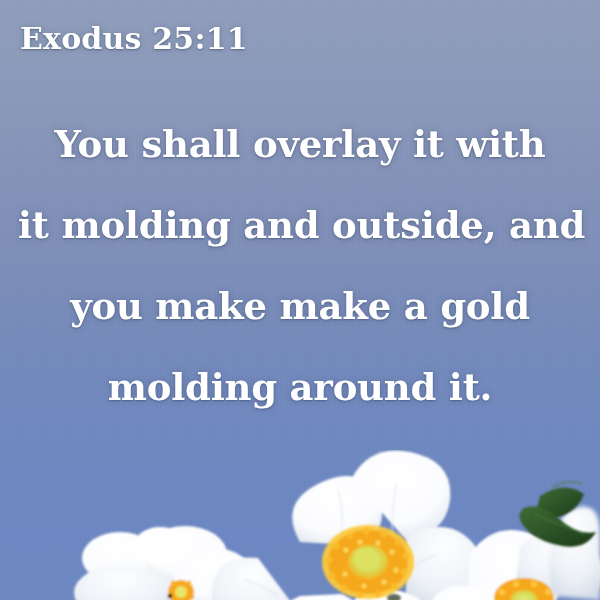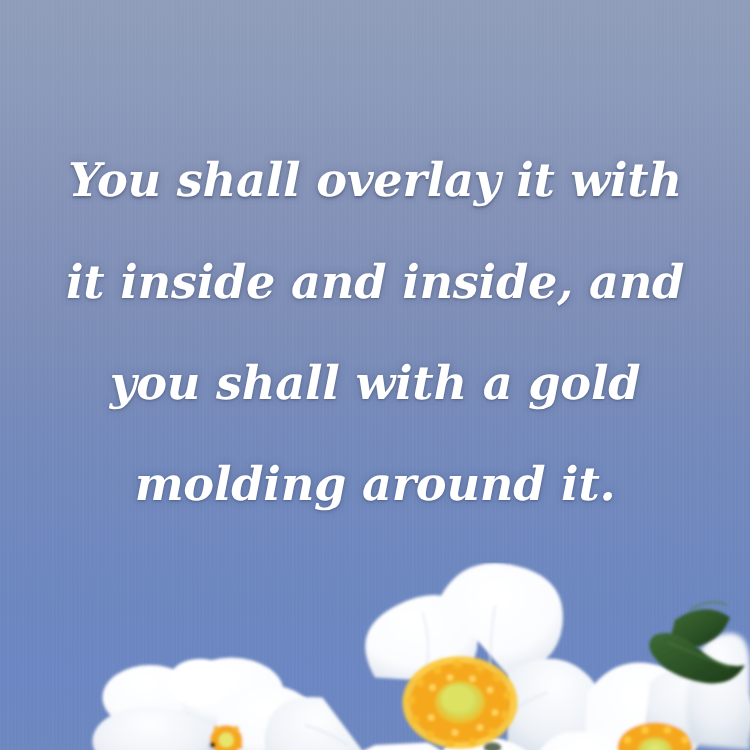--- a/index.html
+++ b/index.html
@@ -65,21 +65,20 @@
   }
 
   .verse-body {
     position: absolute;
     left: 0;
     right: 0;
     top: 104px;
     text-align: center;
     padding: 0 18px;
     box-sizing: border-box;
-    font-style: italic;
   }
 
   .verse-line {
     font-family: "DejaVu Serif", serif;
     font-weight: 700;
     font-size: 37px;
     line-height: 81px;
     color: #ffffff;
     letter-spacing: -0.2px;
     text-shadow:
@@ -98,25 +97,26 @@
   }
   .flower-band svg { display: block; width: 100%; height: 100%; }
 </style>
 </head>
 <body>
 
 <div class="verse-card">
 
   <div class="sky-noise"></div>
 
+  <div class="reference">Exodus 25:11</div>
 
   <div class="verse-body">
     <div class="verse-line">You shall overlay it with</div>
-    <div class="verse-line">it inside and inside, and</div>
-    <div class="verse-line">you shall with a gold</div>
+    <div class="verse-line">it molding and outside, and</div>
+    <div class="verse-line">you make make a gold</div>
     <div class="verse-line">molding around it.</div>
   </div>
 
   <div class="flower-band">
     <svg viewBox="0 0 600 150" preserveAspectRatio="none" xmlns="http://www.w3.org/2000/svg">
       <defs>
         <radialGradient id="petalGrad" cx="45%" cy="30%" r="80%">
           <stop offset="0%" stop-color="#ffffff"></stop>
           <stop offset="62%" stop-color="#fbfcfe"></stop>
           <stop offset="100%" stop-color="#dde3ec"></stop>

